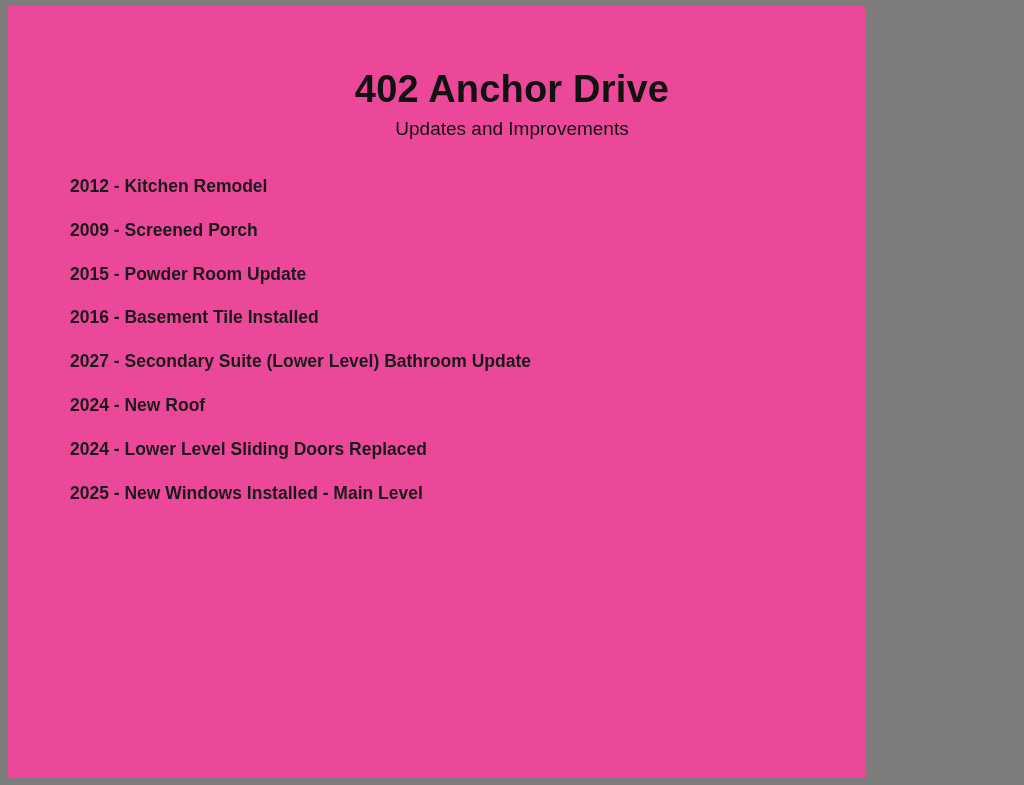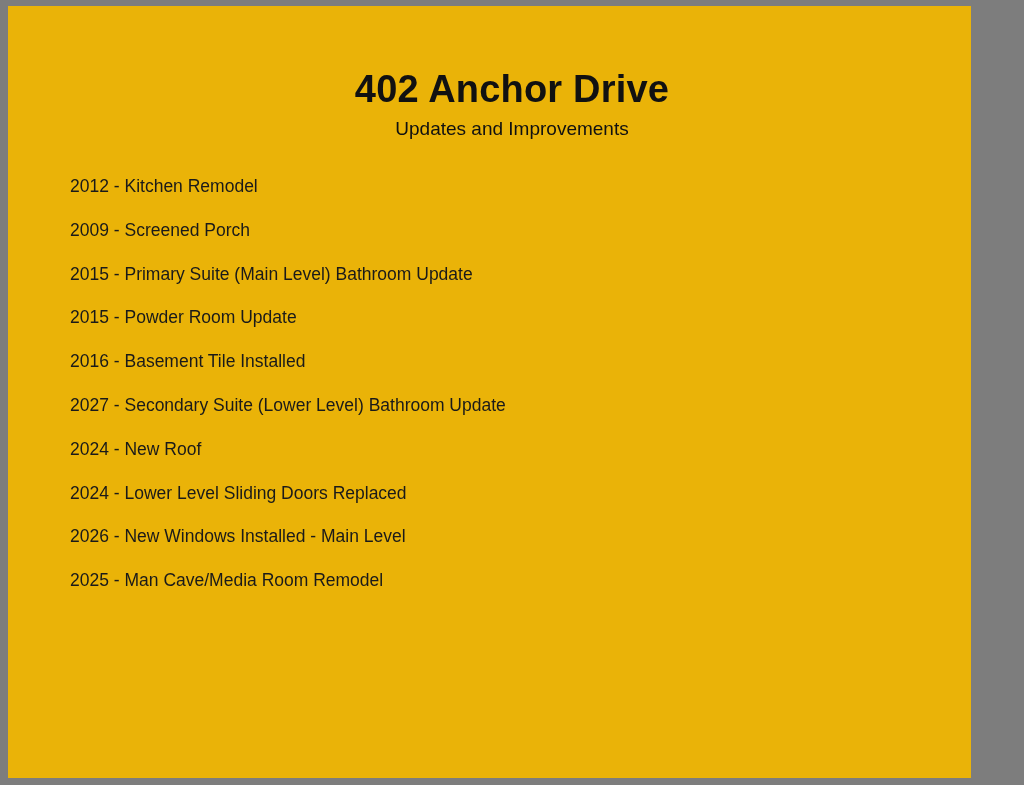--- a/index.html
+++ b/index.html
@@ -17,23 +17,23 @@
     position: relative;
     width: 1024px;
     height: 785px;
     background: #7d7d7d;
     box-sizing: border-box;
   }
   #sheet {
     position: absolute;
     left: 8px;
     top: 6px;
-    width: 963px;
+    width: 857px;
     height: 772px;
-    background: #eab308;
+    background: #ec4899;
     box-sizing: border-box;
   }
   #title-block {
     position: absolute;
     left: 0;
     top: 62px;
     width: 1008px;
     text-align: center;
   }
   #doc-title {
@@ -56,40 +56,39 @@
     left: 62px;
     top: 172px;
     width: 900px;
   }
   .update-item {
     font-size: 17.5px;
     color: #1a1a1a;
     line-height: 1;
     margin-bottom: 26.3px;
     white-space: nowrap;
+    font-weight: bold;
   }
 </style>
 </head>
 <body>
 
 <div id="page">
   <div id="sheet">
 
     <div id="title-block">
       <h1 id="doc-title">402 Anchor Drive</h1>
       <h2 id="doc-subtitle">Updates and Improvements</h2>
     </div>
 
     <div id="updates-list">
       <div class="update-item">2012 - Kitchen Remodel</div>
       <div class="update-item">2009 - Screened Porch</div>
-      <div class="update-item">2015 - Primary Suite (Main Level) Bathroom Update</div>
       <div class="update-item">2015 - Powder Room Update</div>
       <div class="update-item">2016 - Basement Tile Installed</div>
       <div class="update-item">2027 - Secondary Suite (Lower Level) Bathroom Update</div>
       <div class="update-item">2024 - New Roof</div>
       <div class="update-item">2024 - Lower Level Sliding Doors Replaced</div>
-      <div class="update-item">2026 - New Windows Installed - Main Level</div>
-      <div class="update-item">2025 - Man Cave/Media Room Remodel</div>
+      <div class="update-item">2025 - New Windows Installed - Main Level</div>
     </div>
 
   </div>
 </div>
 
 </body></html>

